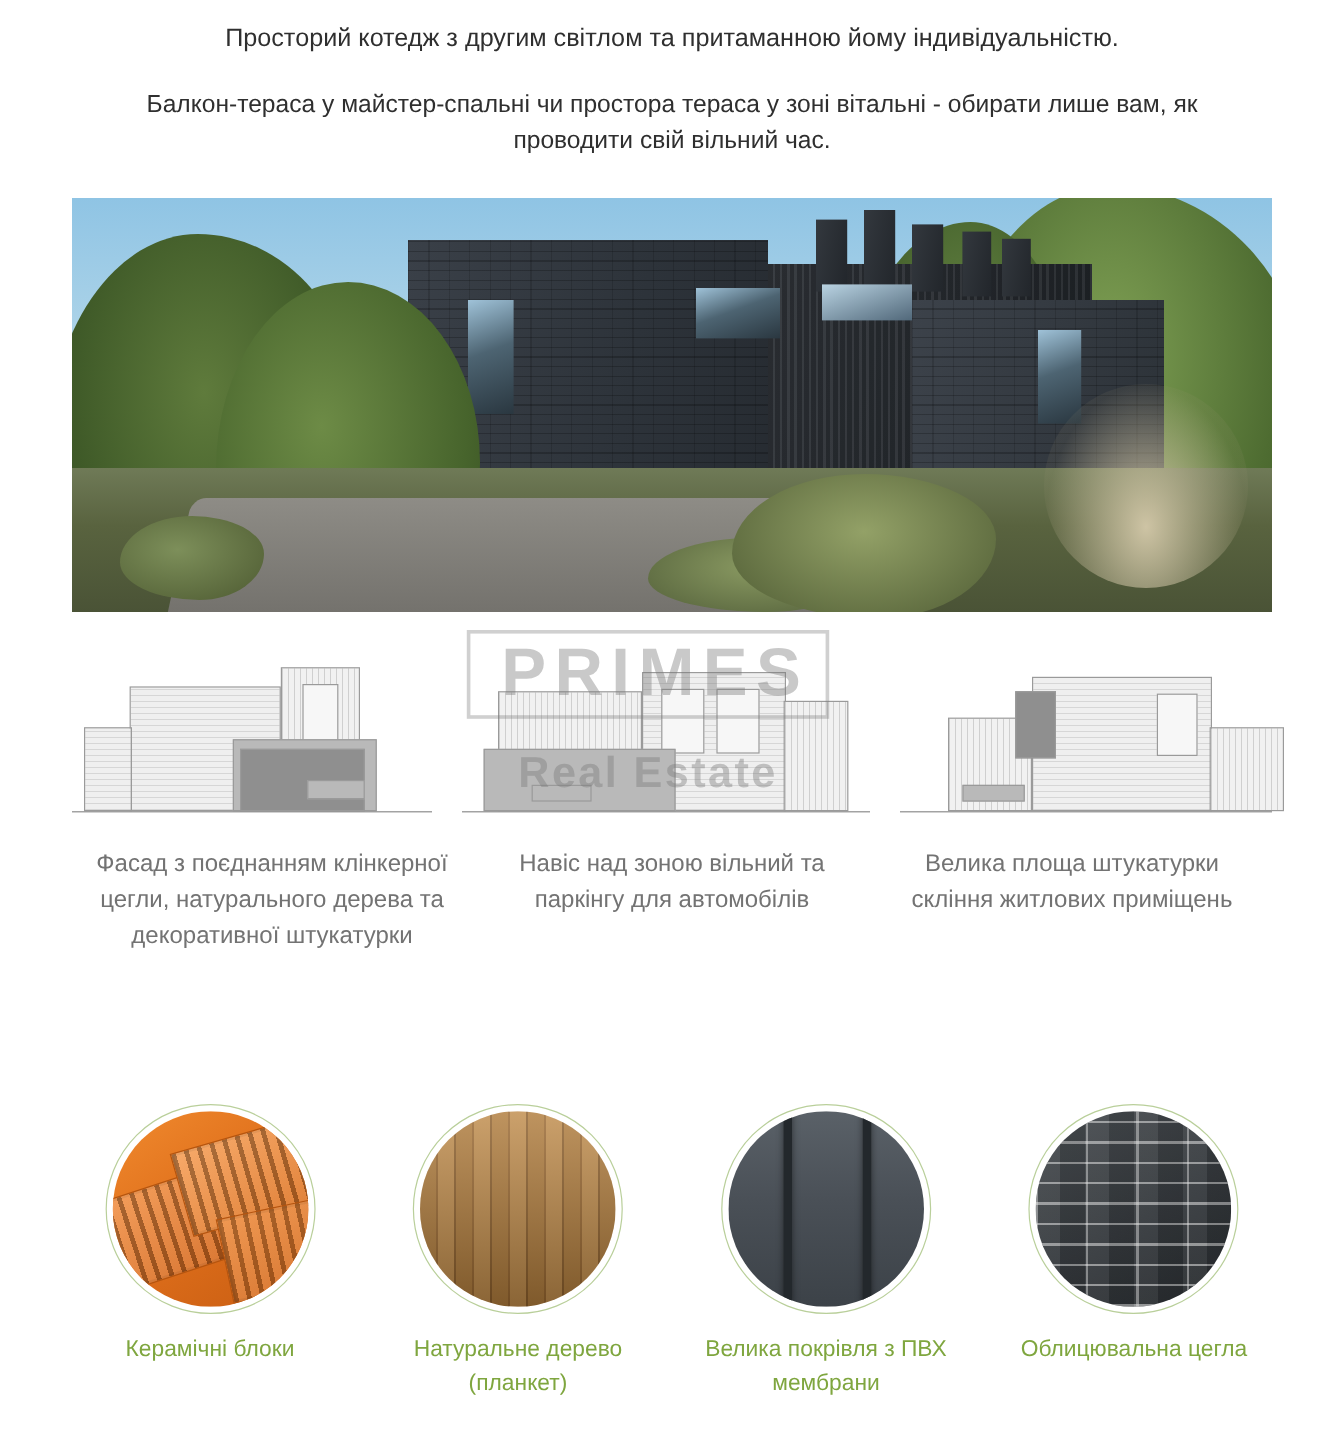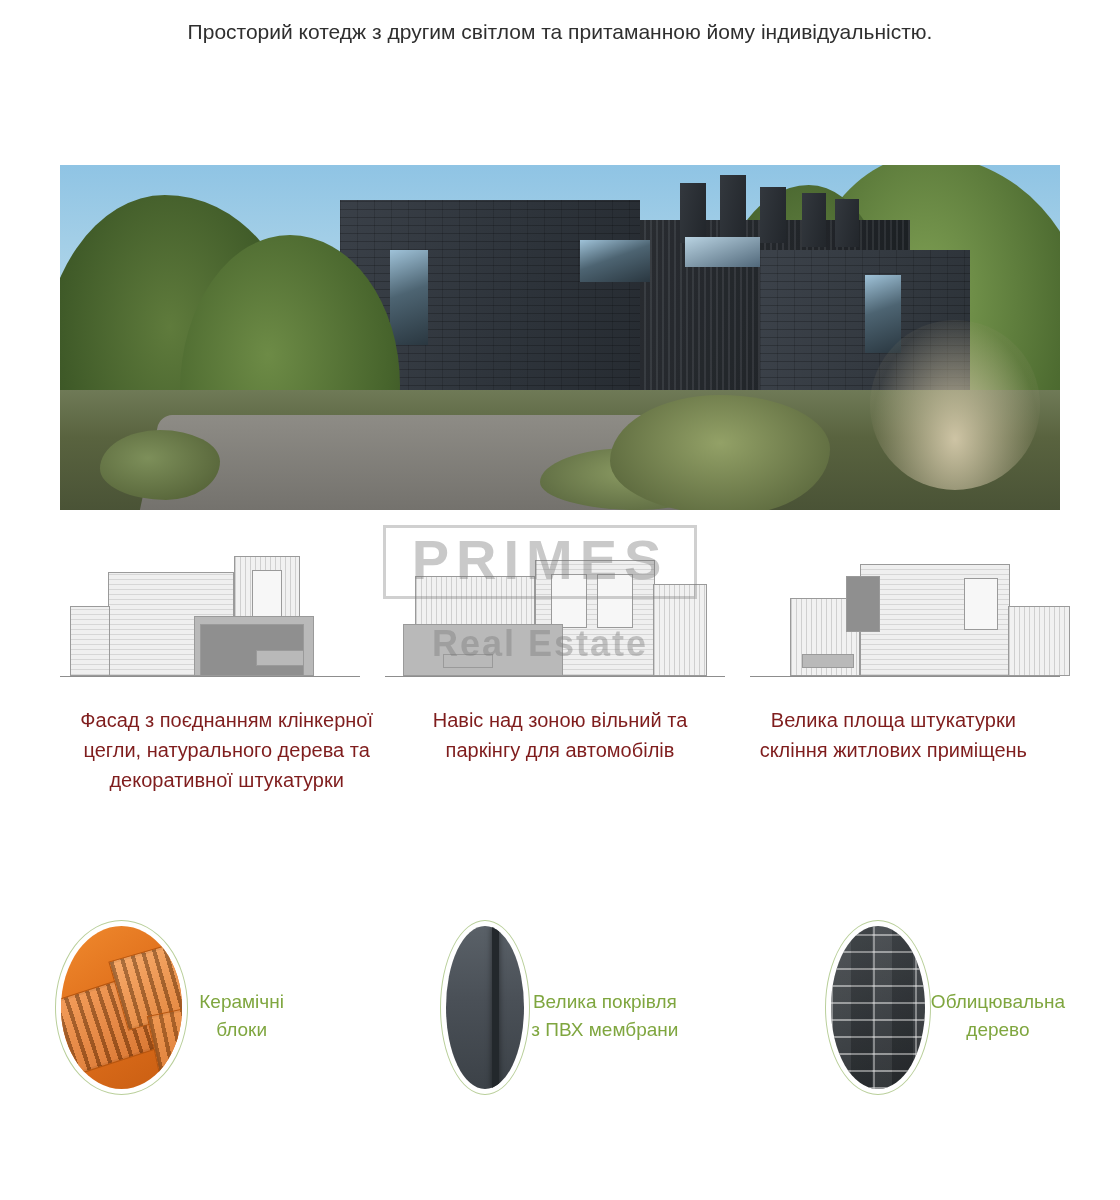--- a/index.html
+++ b/index.html
@@ -141,48 +141,48 @@
 
   
   .watermark {
     position:absolute; left:330px; top:515px; width:420px; height:160px;
     display:flex; flex-direction:column; align-items:center; justify-content:center;
     color: rgba(120,120,120,.40);
     pointer-events:none;
   }
   .watermark .wm-box {
     border: 3px solid rgba(120,120,120,.35);
-    padding: 4px 26px 8px 26px;
+    padding: 4px 14px 8px 26px;
     font-size: 56px; letter-spacing: 7px; font-weight: 700;
     line-height: 1;
   }
   .watermark .wm-sub {
     margin-top: 24px; font-size: 36px; letter-spacing: 2px; font-weight: 600;
   }
 
   
   .captions {
     position:absolute; left:60px; top:705px; width:1000px;
     display:flex;
   }
   .caption {
     flex: 1 1 0;
     text-align: center;
     font-size: 20px;
     line-height: 1.5;
-    color: #7f1d1d;
+    color: #737373;
     padding: 0 10px;
   }
 
   
   .materials {
     position:absolute; left:55px; top:920px; width:1010px;
     display:flex; justify-content:space-between;
   }
-  .mat { width: 240px; display:flex; flex-direction:row; align-items:center; }
+  .mat { width: 240px; display:flex; flex-direction:column; align-items:center; }
   .circle {
     width: 175px; height: 175px; border-radius: 50%;
     border: 1px solid #b9cf9a;
     overflow: hidden; position: relative;
     background:#fff;
   }
   .circle .inner { position:absolute; inset:5px; border-radius:50%; overflow:hidden; }
 
   
   .ceramic {
@@ -251,20 +251,21 @@
     line-height: 1.45;
     color: #7fa63f;
   }
 </style>
 </head>
 <body>
 
 <div class="page">
 
   <div class="headline">Просторий котедж з другим світлом та притаманною йому індивідуальністю.</div>
+  <div class="subline">Балкон-тераса у майстер-спальні чи простора тераса у зоні вітальні - обирати лише вам,  як проводити свій вільний час.</div>
 
   <div class="hero-wrap">
     <div class="hero">
       <div class="tree-r1"></div>
       <div class="tree-r2"></div>
       <div class="h-upper-right">
           <div class="slats"></div>
         </div>
       <div class="chimney c1"></div>
       <div class="chimney c2"></div>
@@ -348,37 +349,45 @@
           <div class="ceramic">
             <div class="blockA"></div>
             <div class="blockB"></div>
             <div class="blockC"></div>
           </div>
         </div>
       </div>
       <div class="mat-label">Керамічні блоки</div>
     </div>
 
+    <div class="mat">
+      <div class="circle">
+        <div class="inner">
+          <div class="wood"></div>
+        </div>
+      </div>
+      <div class="mat-label">Натуральне дерево (планкет)</div>
+    </div>
 
     <div class="mat">
       <div class="circle">
         <div class="inner">
           <div class="pvc">
             <div class="seam s1"></div>
             <div class="seam s2"></div>
           </div>
         </div>
       </div>
       <div class="mat-label">Велика покрівля з ПВХ мембрани</div>
     </div>
 
     <div class="mat">
       <div class="circle">
         <div class="inner">
           <div class="fbrick"></div>
         </div>
       </div>
-      <div class="mat-label">Облицювальна дерево</div>
+      <div class="mat-label">Облицювальна цегла</div>
     </div>
 
   </div>
 
 </div>
 
 </body></html>

